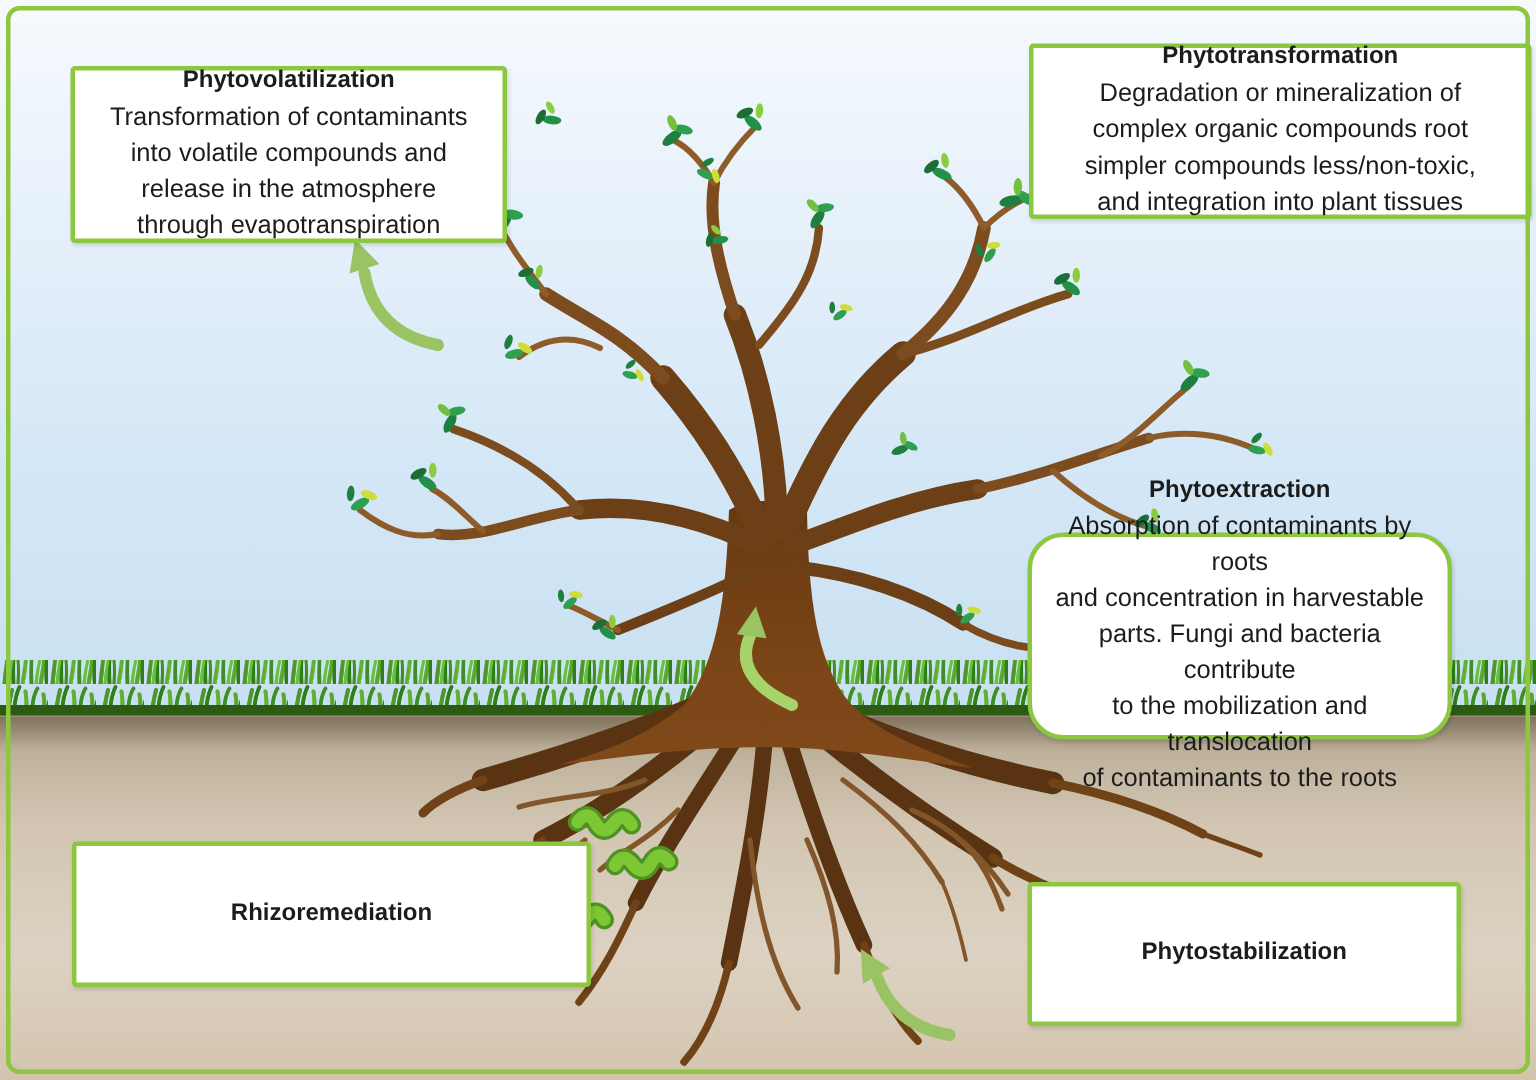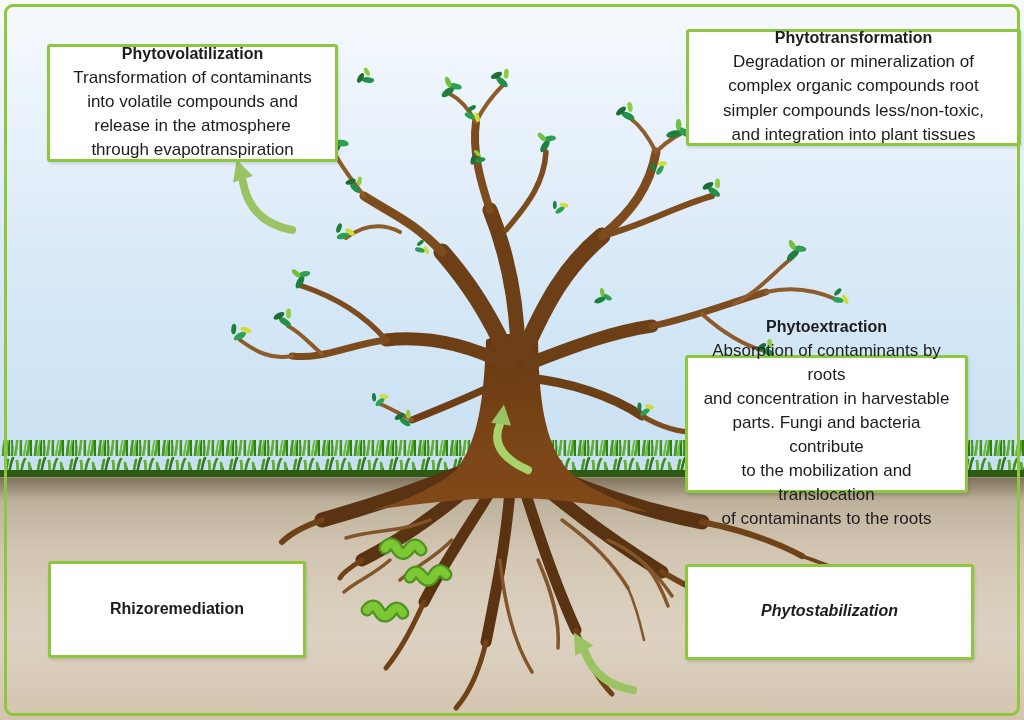--- a/index.html
+++ b/index.html
@@ -15,23 +15,23 @@
   .callout{
     position:absolute;background:#ffffff;border:3px solid #8dc63f;border-radius:3px;
     box-sizing:border-box;display:flex;flex-direction:column;justify-content:center;
     text-align:center;color:#1c1c1c;z-index:20;padding:4px 6px;
     box-shadow:1px 2px 3px rgba(0,0,0,0.12);
   }
   .callout .title{font-weight:bold;font-size:16px;line-height:1.25;margin-bottom:2px;}
   .callout .body{font-size:17px;line-height:1.42;white-space:pre-line;}
   #box-phytovolatilization{left:47px;top:44px;width:291px;height:118px;}
   #box-phytotransformation{left:686px;top:29px;width:335px;height:117px;}
-  #box-phytoextraction{left:685px;top:355px;width:283px;height:138px;}
-  #box-rhizoremediation{left:48px;top:561px;width:258px;height:97px;}
-  #box-phytostabilization{left:685px;top:564px;width:289px;height:96px;font-style:italic;}
+  #box-phytoextraction{left:685px;top:355px;width:283px;height:138px;border-radius:24px;}
+  #box-rhizoremediation{left:48px;top:561px;width:346px;height:97px;}
+  #box-phytostabilization{left:685px;top:588px;width:289px;height:96px;}
 </style>
 </head>
 <body>
 
 <div id="stage">
 
   <svg id="scene" viewBox="0 0 1024 720" xmlns="http://www.w3.org/2000/svg">
     <defs>
       <linearGradient id="skyGrad" x1="0" y1="0" x2="0" y2="1">
         <stop offset="0" stop-color="#f6fafd"></stop>

